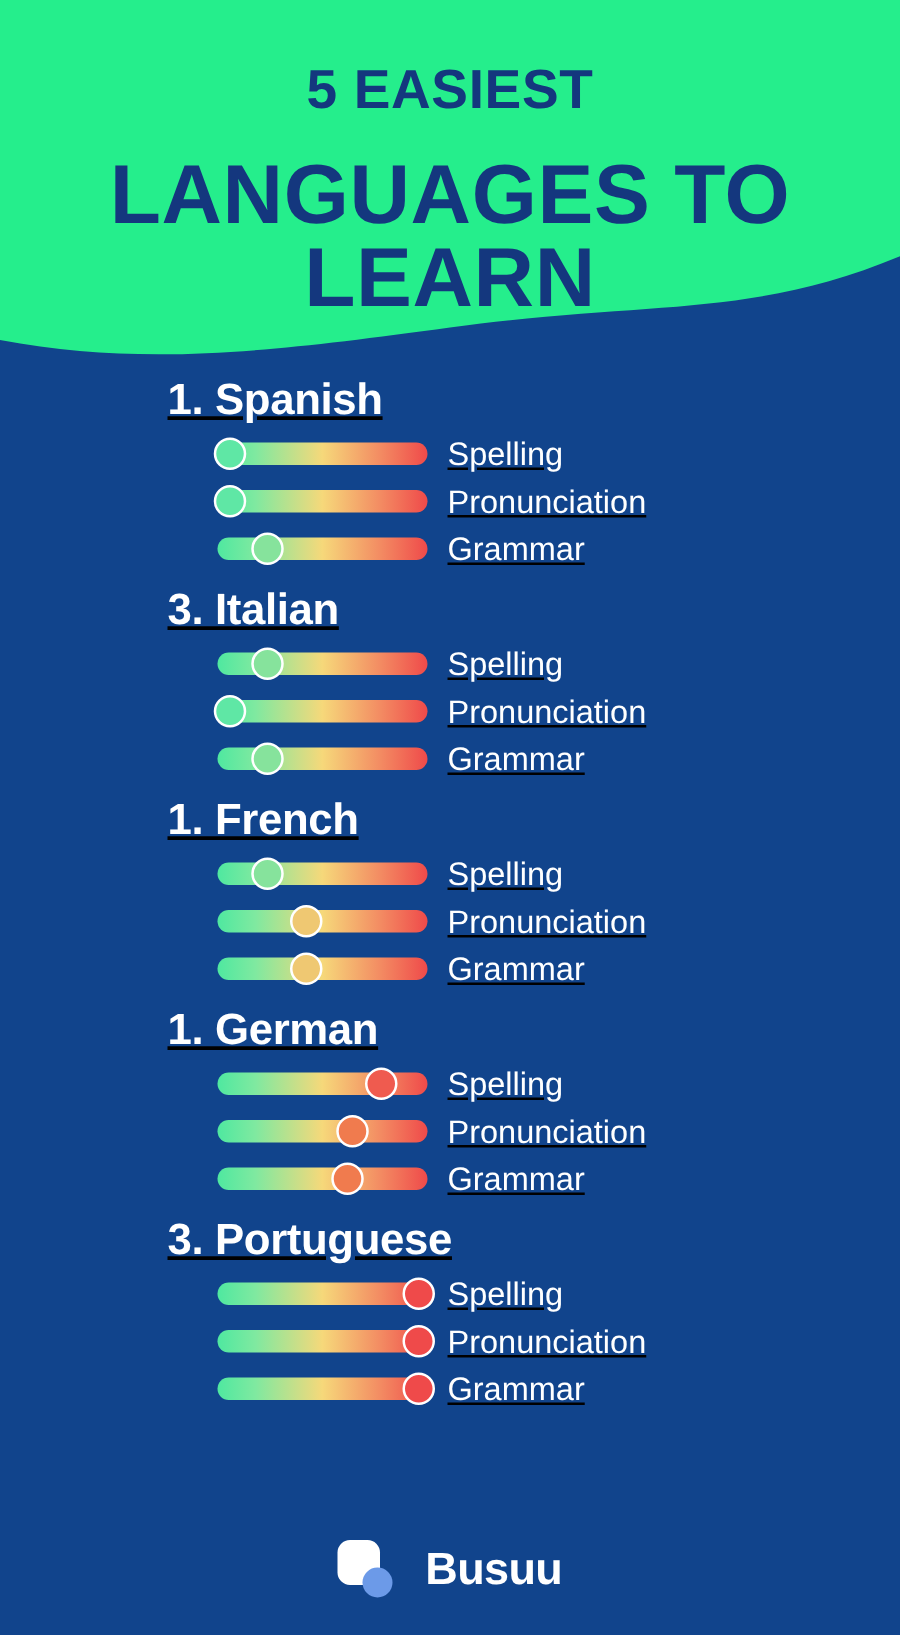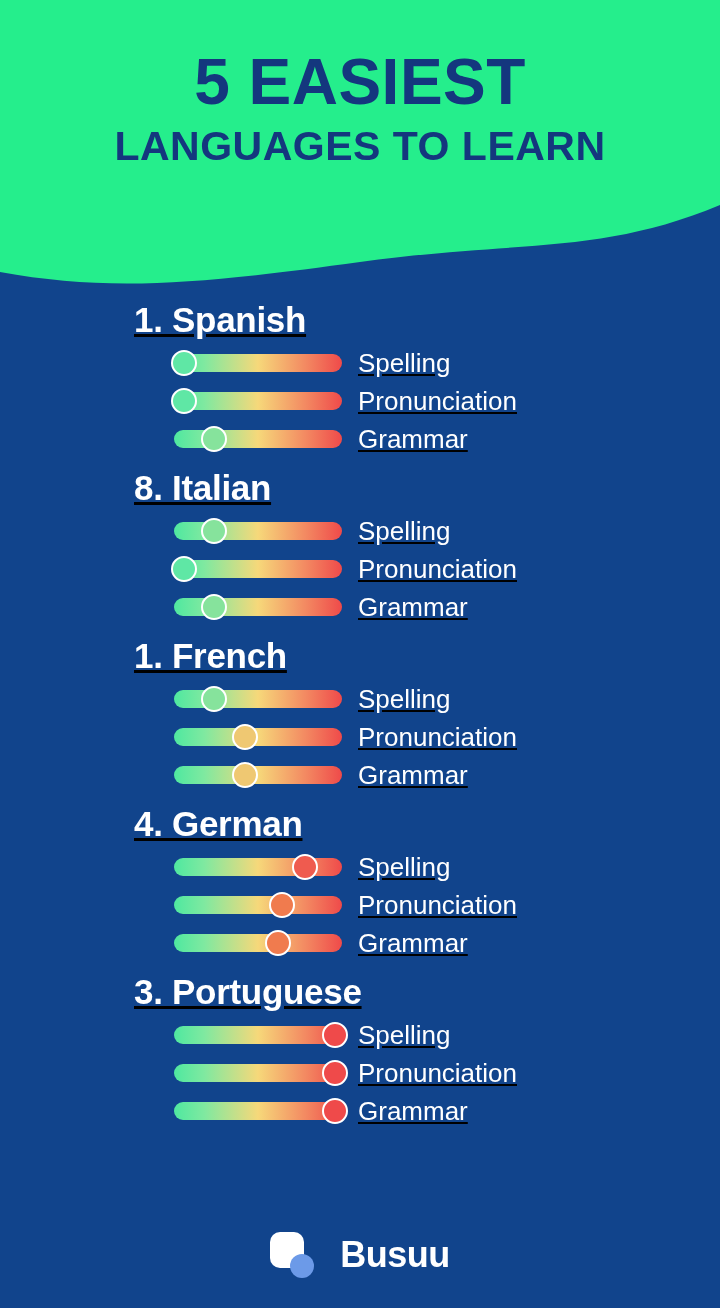--- a/index.html
+++ b/index.html
@@ -44,25 +44,25 @@
     box-sizing: border-box;
   }
   .title-line {
     color: #14377e;
     font-weight: bold;
     letter-spacing: 0.5px;
     line-height: 1.0;
     text-transform: uppercase;
   }
   .title-line-1 {
-    font-size: 64px;
-    margin-bottom: 12px;
+    font-size: 44px;
+    margin-bottom: 28px;
   }
   .title-line-2 {
-    font-size: 41px;
+    font-size: 67px;
   }
   
   .content {
     position: absolute;
     top: 300px;
     left: 0;
     width: 720px;
   }
   .lang-block {
     margin-bottom: 10px;
@@ -190,21 +190,21 @@
       <div class="metric-row">
         <div class="bar-wrap">
           <div class="bar"></div>
           <div class="knob" style="left: 40.32px; background: rgb(134, 227, 156);"></div>
         </div>
         <div class="metric-label">Grammar</div>
       </div>
     </div>
 
     <div class="lang-block">
-      <div class="lang-name">8. Italian</div>
+      <div class="lang-name">3. Italian</div>
       <div class="metric-row">
         <div class="bar-wrap">
           <div class="bar"></div>
           <div class="knob" style="left: 40.32px; background: rgb(134, 227, 156);"></div>
         </div>
         <div class="metric-label">Spelling</div>
       </div>
       <div class="metric-row">
         <div class="bar-wrap">
           <div class="bar"></div>
@@ -240,21 +240,21 @@
       <div class="metric-row">
         <div class="bar-wrap">
           <div class="bar"></div>
           <div class="knob" style="left: 70.56px; background: rgb(239, 200, 114);"></div>
         </div>
         <div class="metric-label">Grammar</div>
       </div>
     </div>
 
     <div class="lang-block">
-      <div class="lang-name">4. German</div>
+      <div class="lang-name">1. German</div>
       <div class="metric-row">
         <div class="bar-wrap">
           <div class="bar"></div>
           <div class="knob" style="left: 131.04px; background: rgb(239, 91, 79);"></div>
         </div>
         <div class="metric-label">Spelling</div>
       </div>
       <div class="metric-row">
         <div class="bar-wrap">
           <div class="bar"></div>

